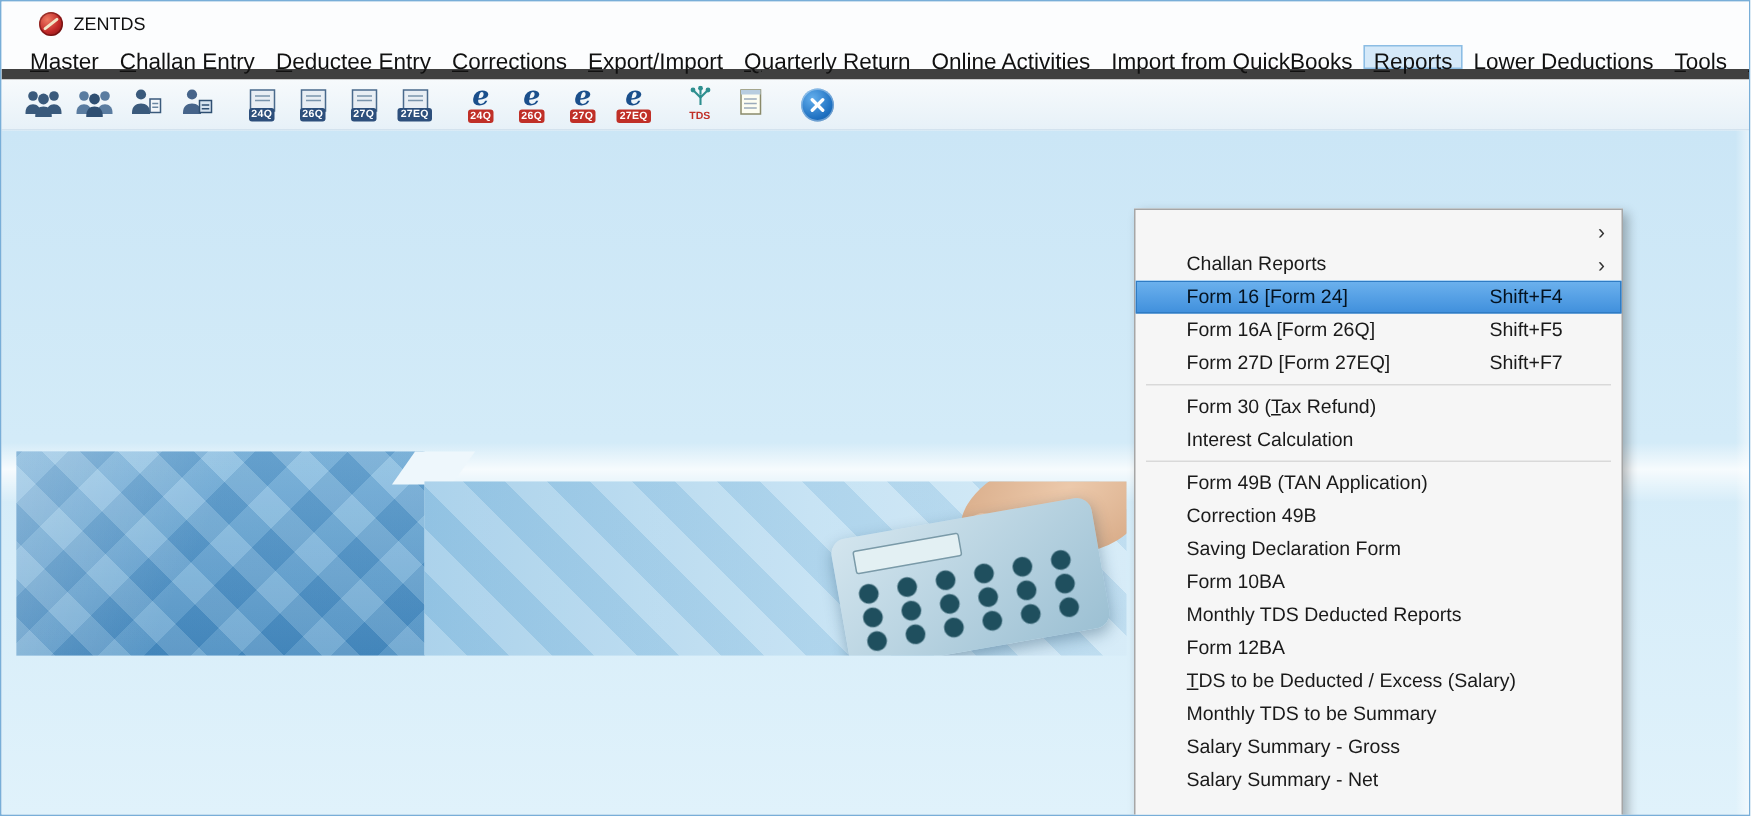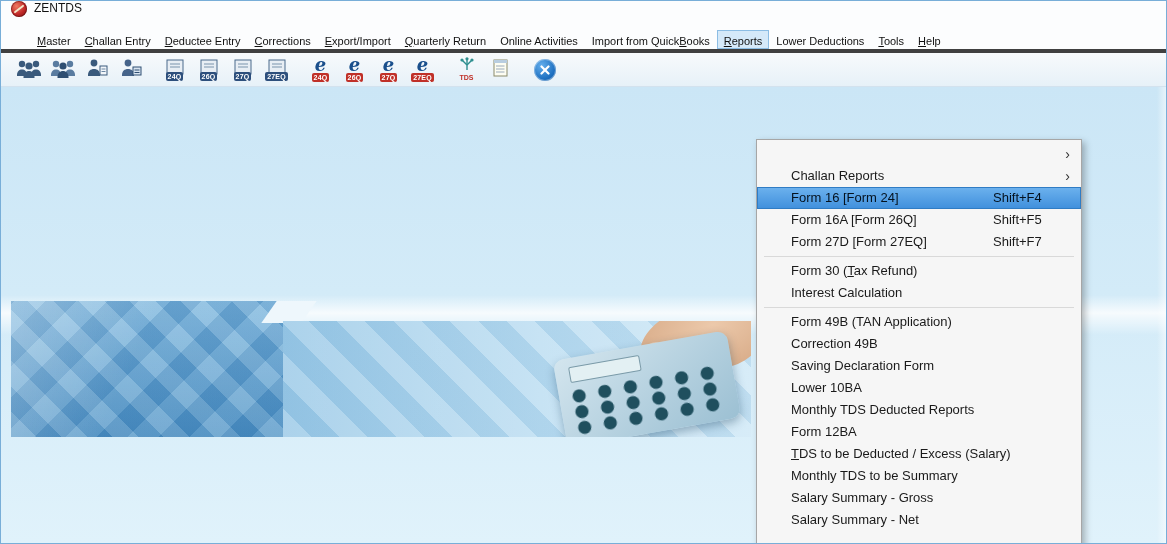--- a/index.html
+++ b/index.html
@@ -1,30 +1,30 @@
 <!DOCTYPE html>
 <html><head>
 <meta charset="utf-8">
 <style>
   * { margin:0; padding:0; box-sizing:border-box; }
   html,body { width:1167px; height:544px; font-family:"Liberation Sans",sans-serif; background:#fff; }
   .window { position:relative; width:1167px; height:544px; background:#fdfdfd; border:1px solid #78aed8; overflow:hidden; }
 
   
-  .titlebar { height:29px; background:#fcfdfe; display:flex; padding-left:10px; }
+  .titlebar { height:29px; background:#fcfdfe; display:flex; align-items:center; padding-left:25px; }
   .app-icon { width:16px; height:16px; border-radius:50%;
     background: radial-gradient(circle at 35% 32%, #ef7a62, #c02828 55%, #6e0f0f);
     position:relative; flex:0 0 auto; box-shadow: inset 0 0 0 1px rgba(60,0,0,0.4); }
   .app-icon::after { content:""; position:absolute; left:2px; top:7px; width:12px; height:2px;
     background:#f2e6c8; transform:rotate(-38deg); border-radius:1px; }
   .title-text { margin-left:7px; font-size:12px; color:#111; }
 
   
-  .menubar { height:23px; background:#fcfdfe; display:flex; align-items:stretch; padding-left:29px;
-    font-size:11px; color:#111; border-bottom:4px solid #404040; }
+  .menubar { height:23px; background:#fcfdfe; display:flex; align-items:stretch; padding-left:12px;
+    font-size:15px; color:#111; border-bottom:7px solid #404040; }
   .menu-item { padding:0 6px; line-height:21px; white-space:nowrap; cursor:default; border:1px solid transparent; }
   .menu-item.active { background:#d5e9f9; border:1px solid #8cbde4; }
   .menu-item u { text-decoration:underline; }
 
   
   .toolbar { height:34px; background:linear-gradient(180deg,#f7fafc,#e7f1f8); display:flex; align-items:center;
     padding-left:12px; gap:3px; border-bottom:1px solid #d3e2ee; }
   .tb-btn { width:31px; height:30px; border:none; background:transparent; display:flex; flex-direction:column;
     align-items:center; justify-content:center; padding:0; cursor:pointer; }
   .tb-gap { width:7px; }
@@ -327,21 +327,21 @@
         <div class="dd-item">
           <span class="dd-label">Form 49B (TAN Application)</span>
         </div>
         <div class="dd-item">
           <span class="dd-label">Correction 49B</span>
         </div>
         <div class="dd-item">
           <span class="dd-label">Saving Declaration Form</span>
         </div>
         <div class="dd-item">
-          <span class="dd-label">Lower 10BA</span>
+          <span class="dd-label">Form 10BA</span>
         </div>
         <div class="dd-item">
           <span class="dd-label">Monthly TDS Deducted Reports</span>
         </div>
         <div class="dd-item">
           <span class="dd-label">Form 12BA</span>
         </div>
         <div class="dd-item">
           <span class="dd-label"><u>T</u>DS to be Deducted / Excess  (Salary)</span>
         </div>

